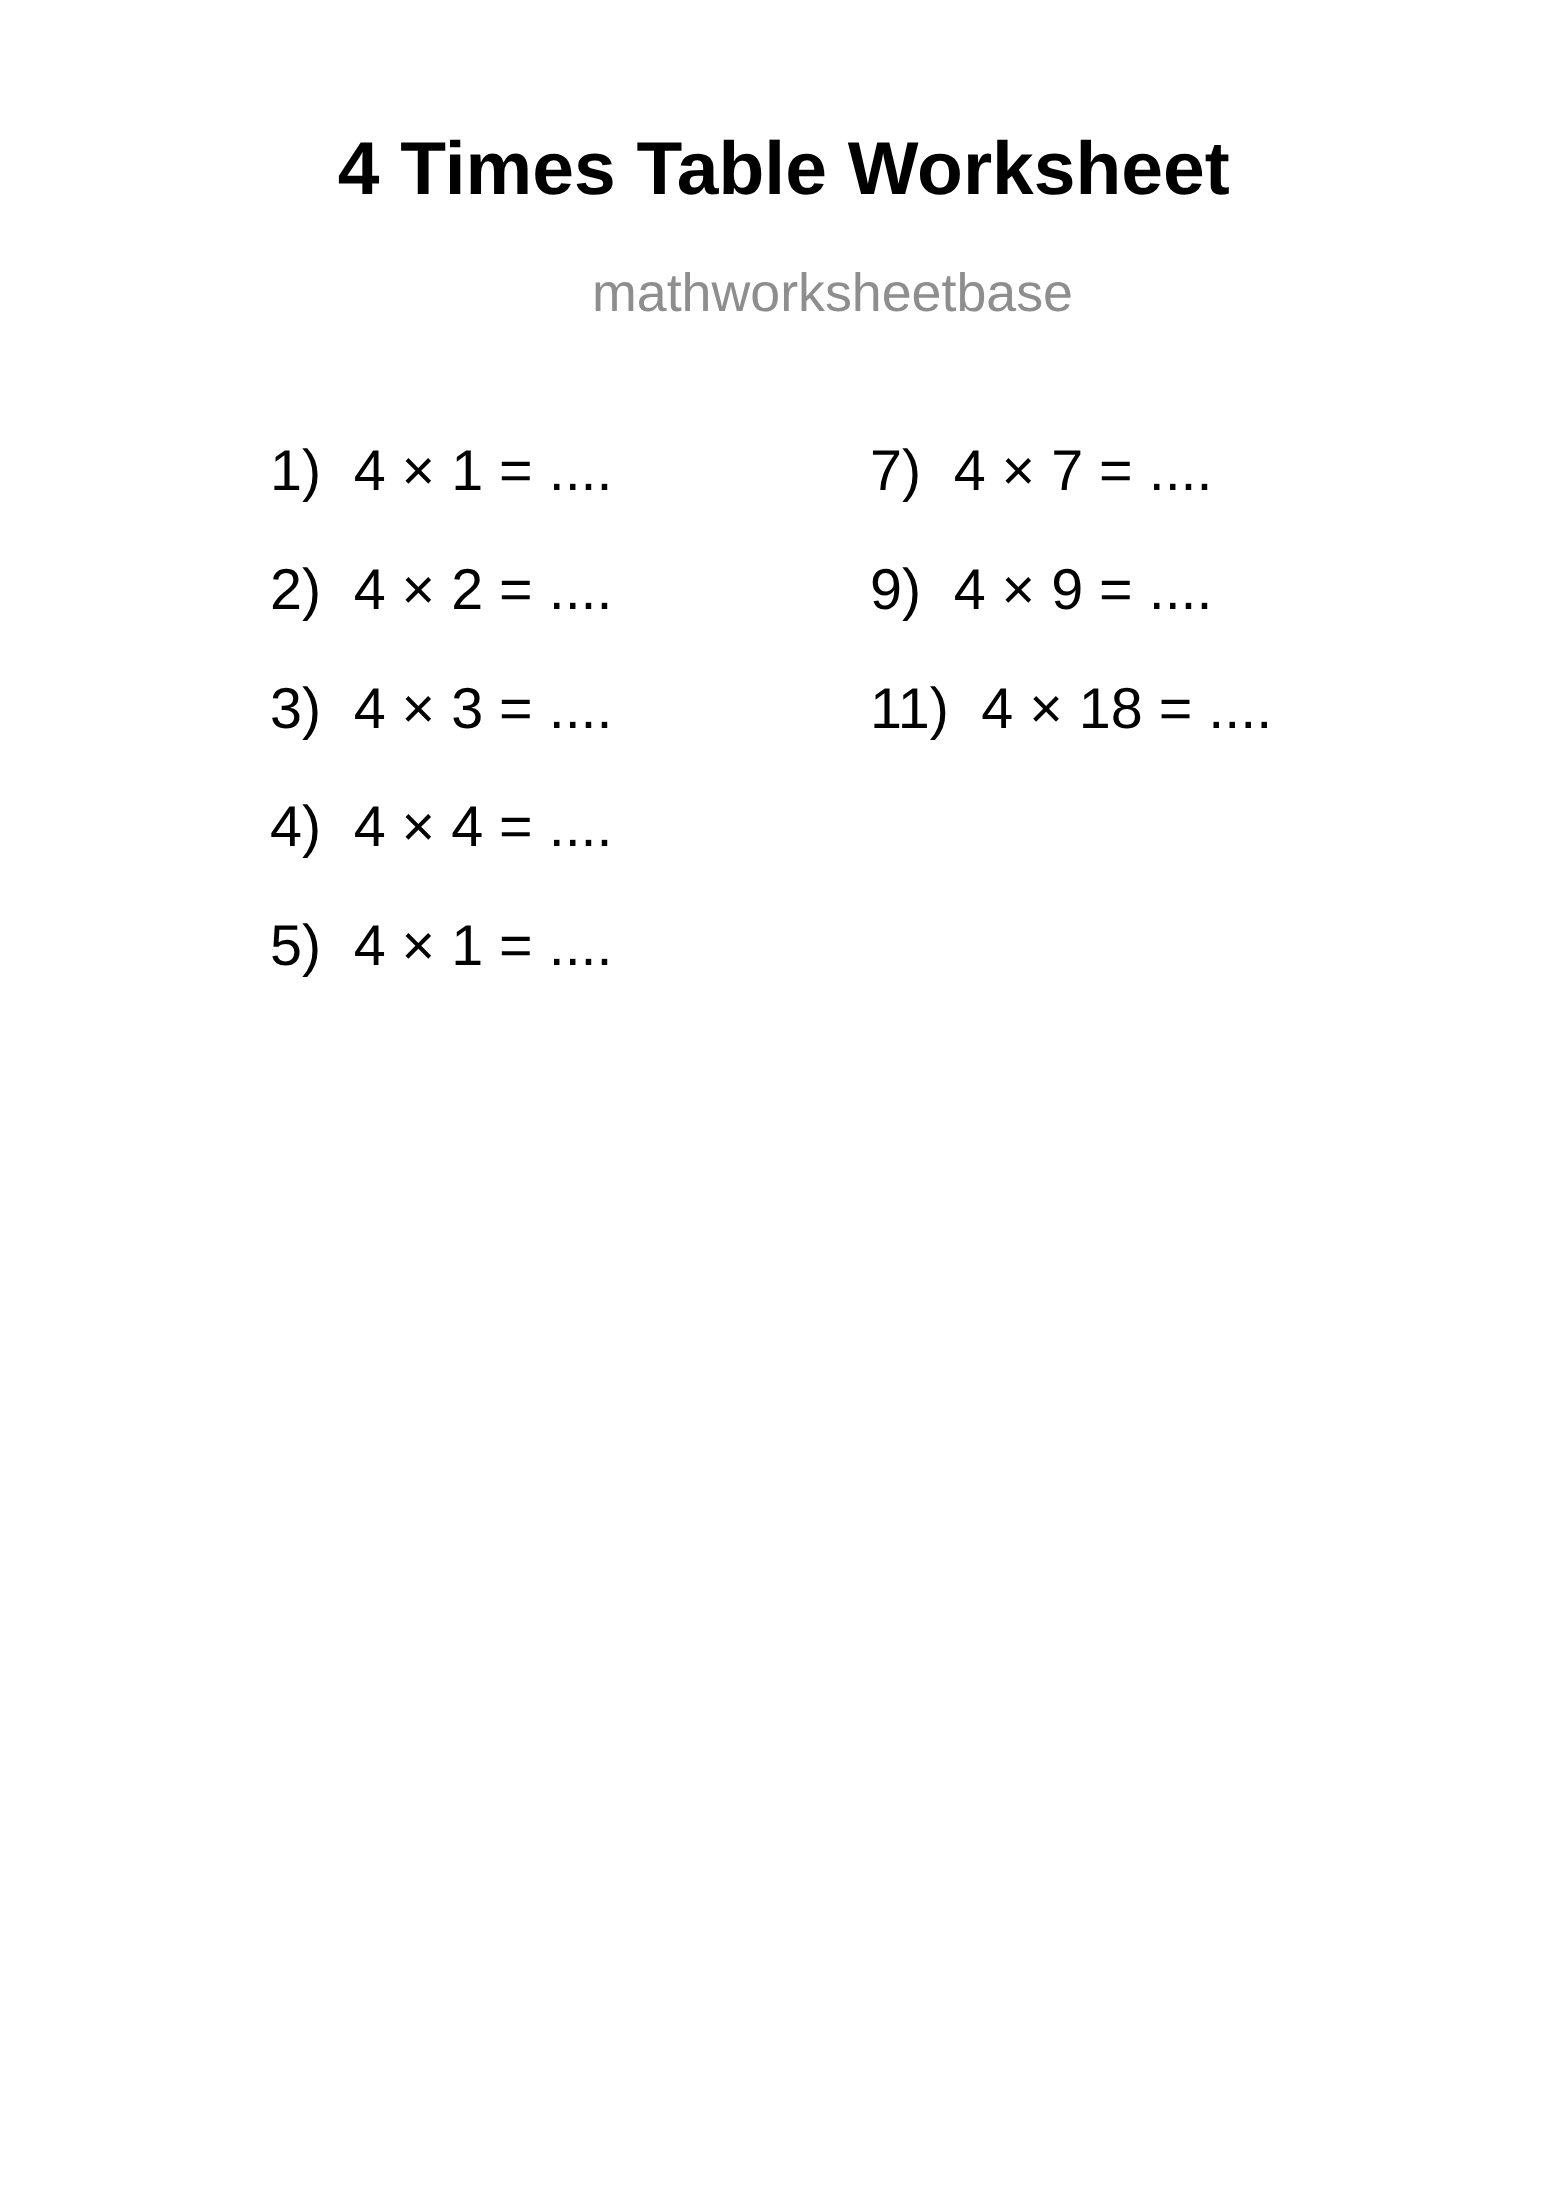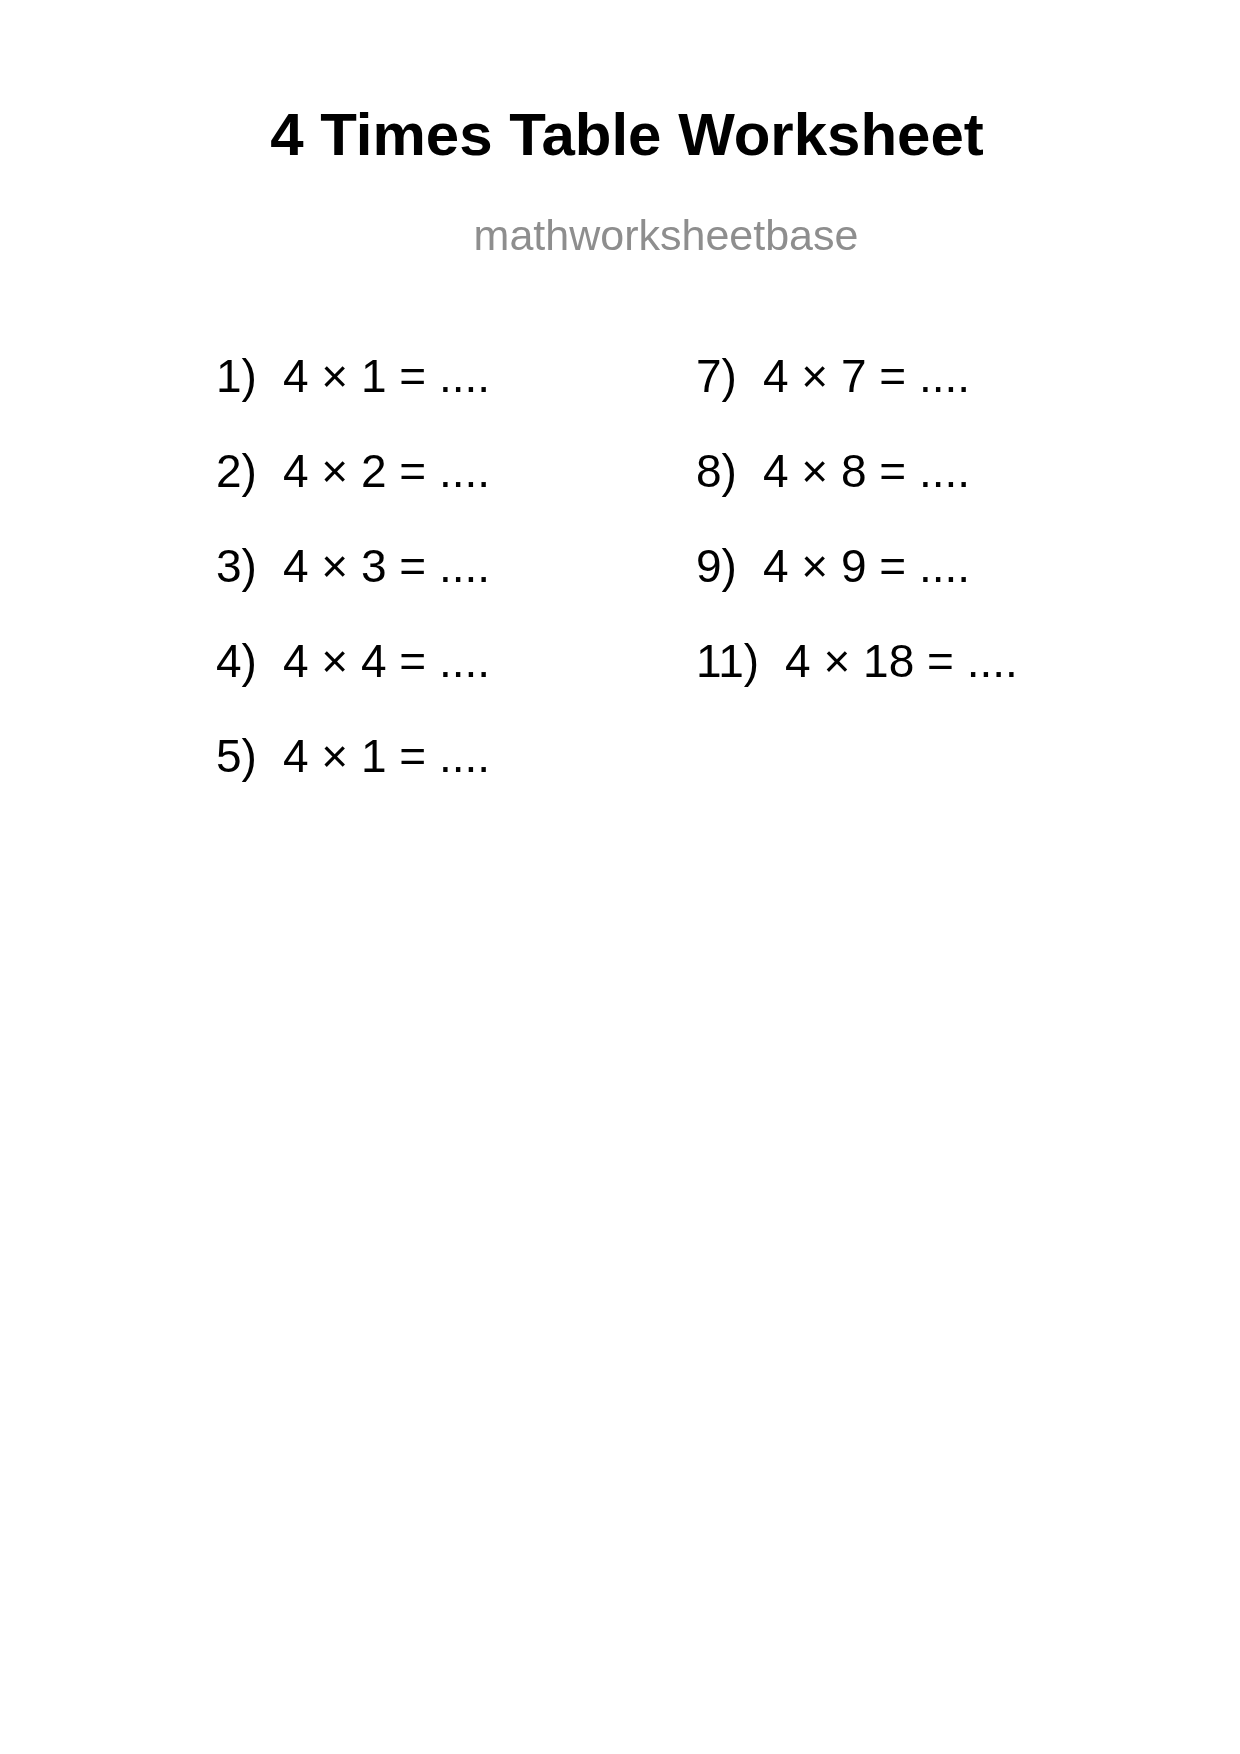--- a/index.html
+++ b/index.html
@@ -80,23 +80,20 @@
     <div class="row">
       <span class="num">5)</span><span class="expr">4 × 1 = ....</span>
     </div>
   </div>
 
   <div class="col col-right">
     <div class="row">
       <span class="num">7)</span><span class="expr">4 × 7 = ....</span>
     </div>
     <div class="row">
-      <span class="num">8)</span><span class="expr">4 × 8 = ....</span>
-    </div>
-    <div class="row">
       <span class="num">9)</span><span class="expr">4 × 9 = ....</span>
     </div>
     <div class="row">
       <span class="num">11)</span><span class="expr">4 × 18 = ....</span>
     </div>
   </div>
 
 </div>
 
 </body></html>

